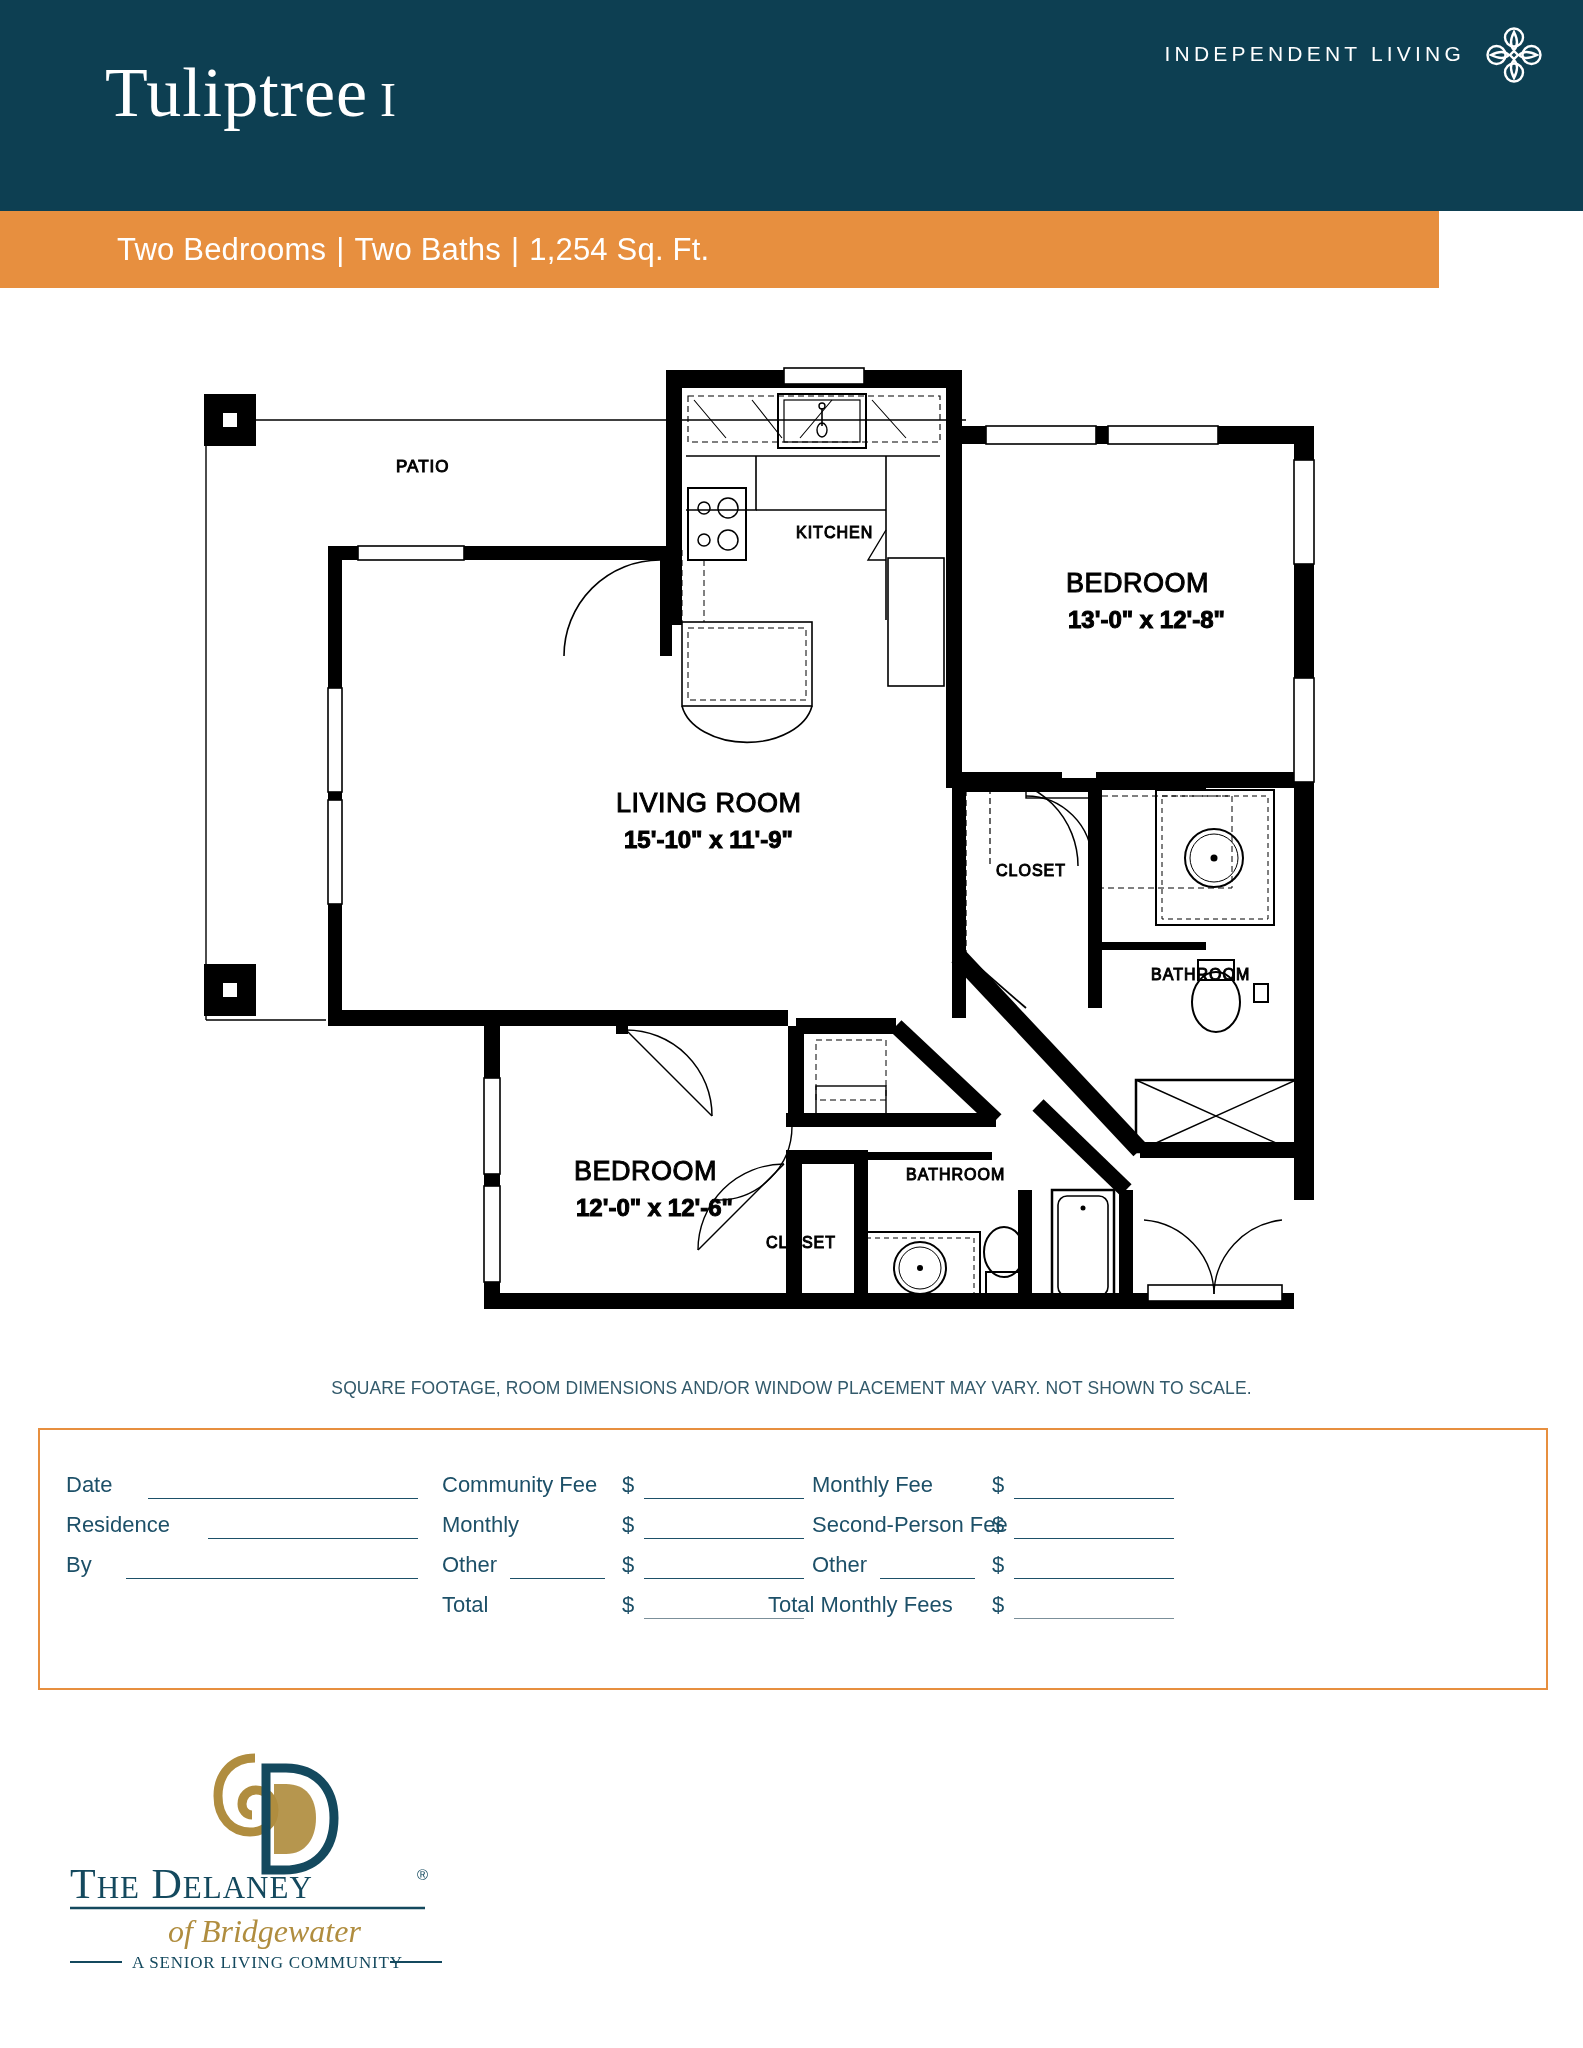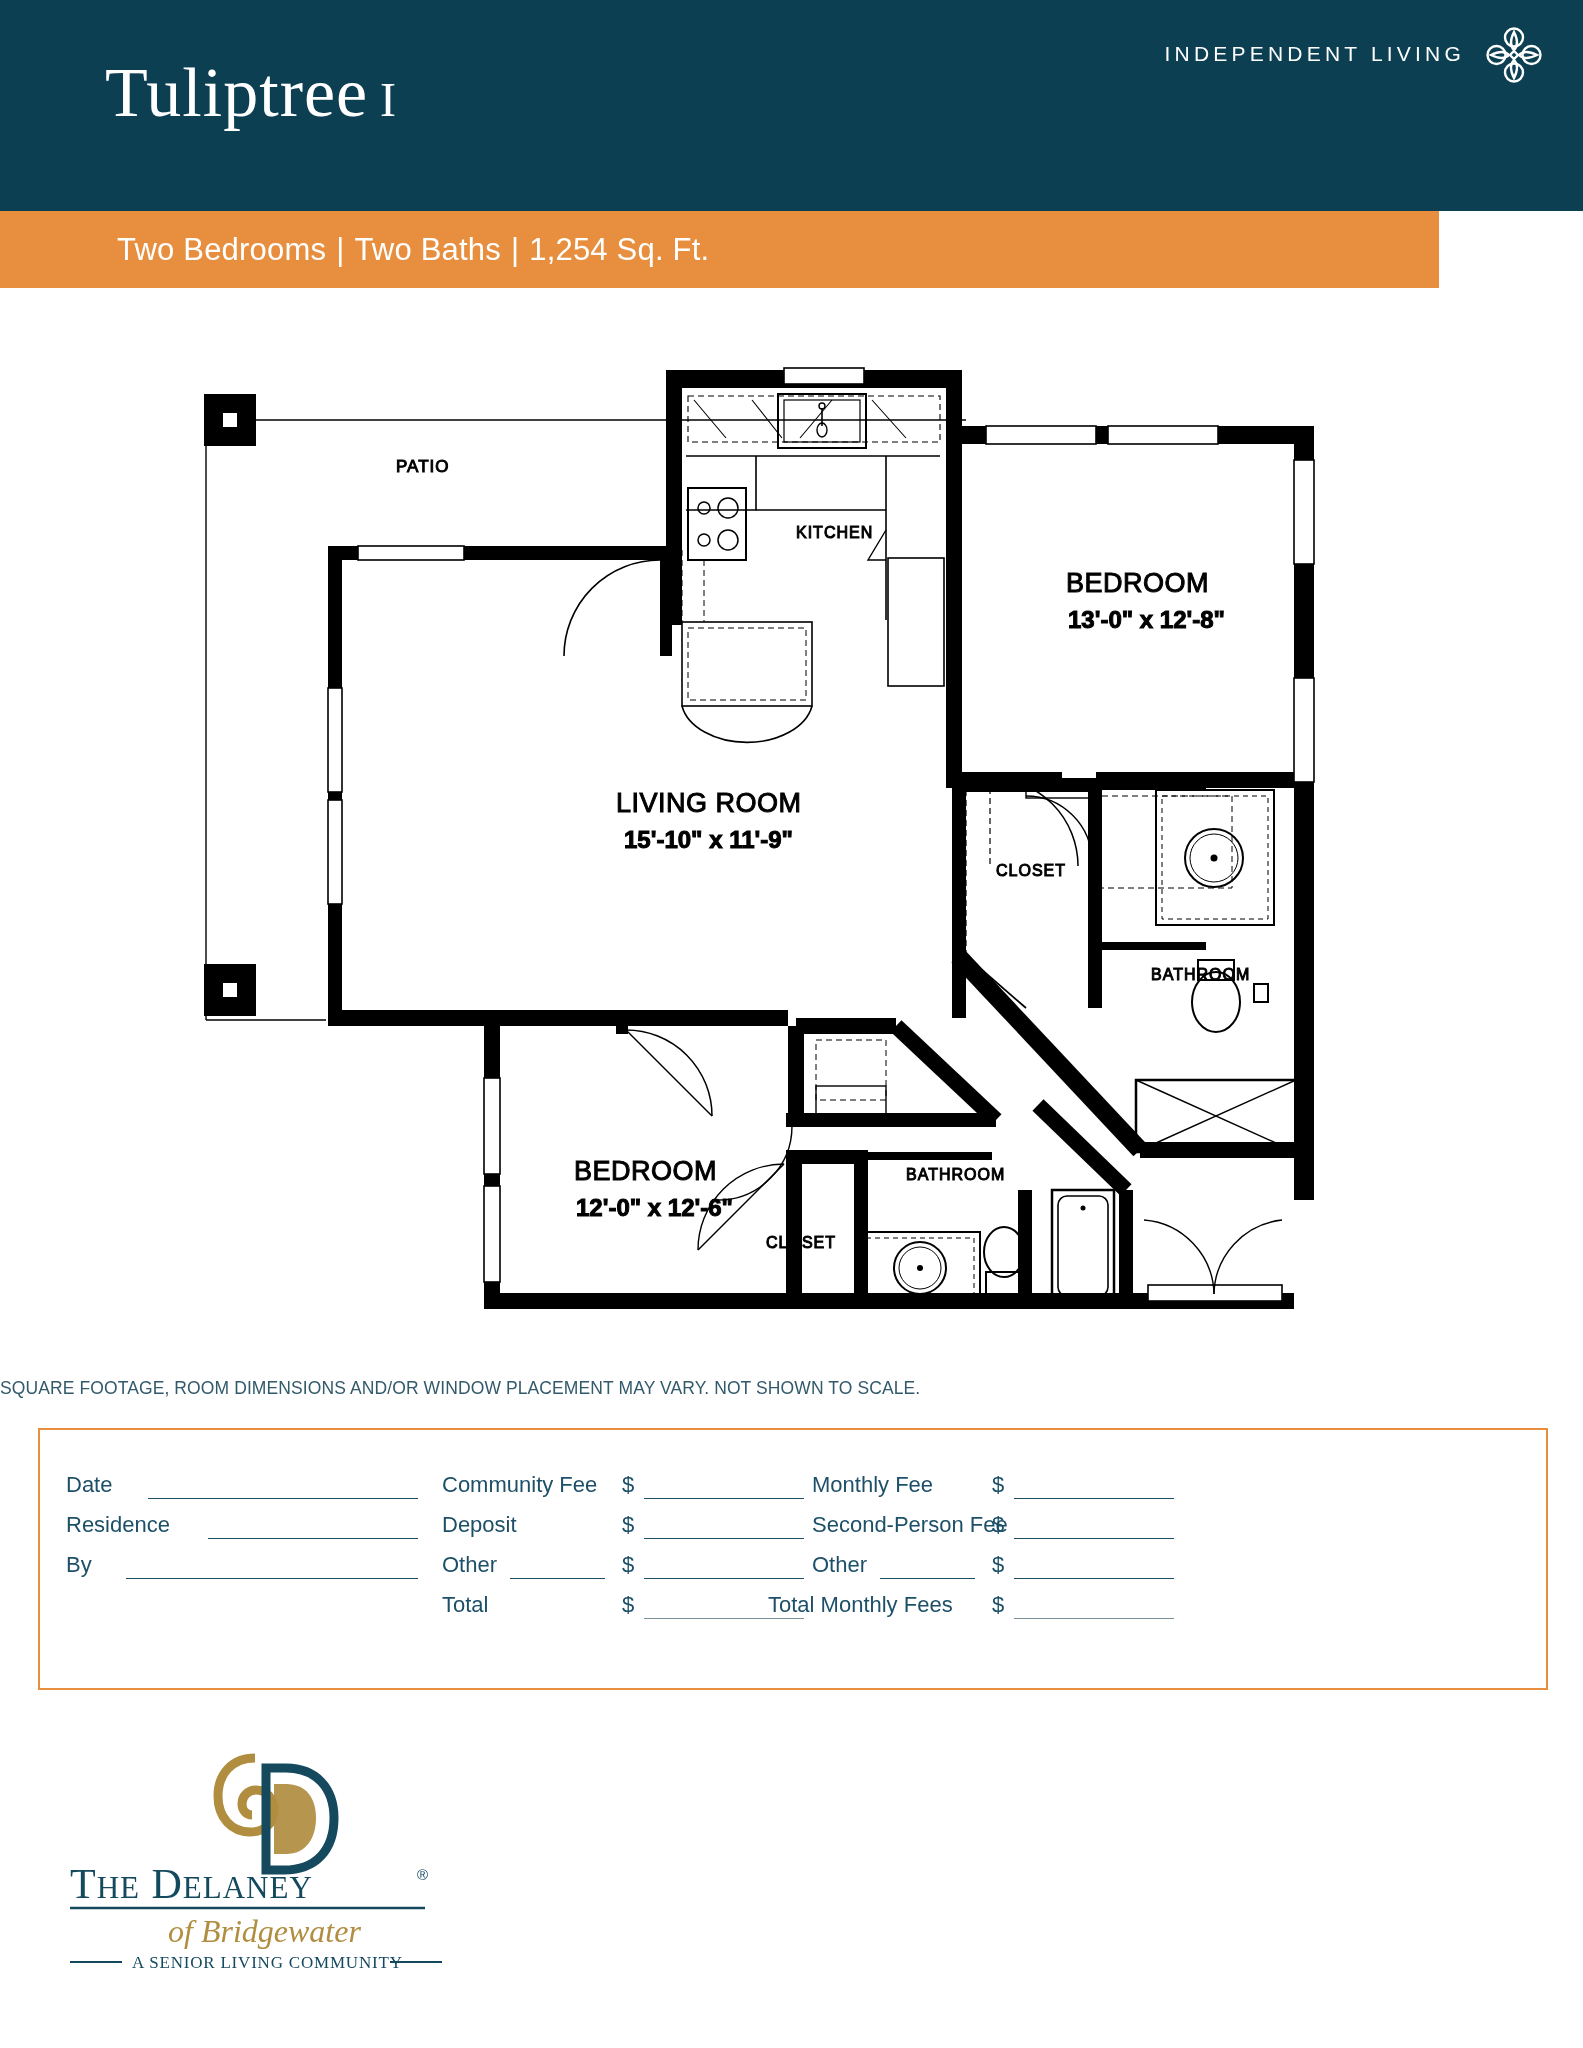--- a/index.html
+++ b/index.html
@@ -41,21 +41,21 @@
   }
   .subbar-text .sep { padding: 0 10px; font-weight: 300; }
 
   
   .plan-wrap { position: absolute; left: 0; top: 300px; width: 1583px; height: 1020px; margin-left: 16px; }
   .plan-svg { position: absolute; left: 180px; top: 60px; }
 
   
   .disclaimer {
     position: absolute; left: 0; top: 1378px; width: 1583px;
-    font-size: 17.5px; color: #335a6b; letter-spacing: .1px;
+    text-align: center; font-size: 17.5px; color: #335a6b; letter-spacing: .1px;
   }
 
   
   .formbox {
     position: absolute; left: 38px; top: 1428px;
     width: 1510px; height: 262px;
     border: 2px solid #e78f3f; background: #fff;
   }
   .form-grid { position: absolute; left: 0; top: 0; width: 100%; height: 100%; color: #17506a; padding-left: 36px; }
   .fcell { position: absolute; font-size: 22px; color: #1d5068; white-space: nowrap; }
@@ -290,21 +290,21 @@
       <div class="fcell" style="left:26px; top:82px;">Residence</div>
       <div class="rule" style="left:168px; top:108px; width:210px;"></div>
 
       <div class="fcell" style="left:26px; top:122px;">By</div>
       <div class="rule" style="left:86px; top:148px; width:292px;"></div>
 
       <div class="fcell" style="left:402px; top:42px;">Community Fee</div>
       <div class="fcell" style="left:582px; top:42px;">$</div>
       <div class="rule" style="left:604px; top:68px; width:160px;"></div>
 
-      <div class="fcell" style="left:402px; top:82px;">Deposit</div>
+      <div class="fcell" style="left:402px; top:82px;">Monthly</div>
       <div class="fcell" style="left:582px; top:82px;">$</div>
       <div class="rule" style="left:604px; top:108px; width:160px;"></div>
 
       <div class="fcell" style="left:402px; top:122px;">Other</div>
       <div class="rule" style="left:470px; top:148px; width:95px;"></div>
       <div class="fcell" style="left:582px; top:122px;">$</div>
       <div class="rule" style="left:604px; top:148px; width:160px;"></div>
 
       <div class="fcell" style="left:402px; top:162px;">Total</div>
       <div class="fcell" style="left:582px; top:162px;">$</div>

